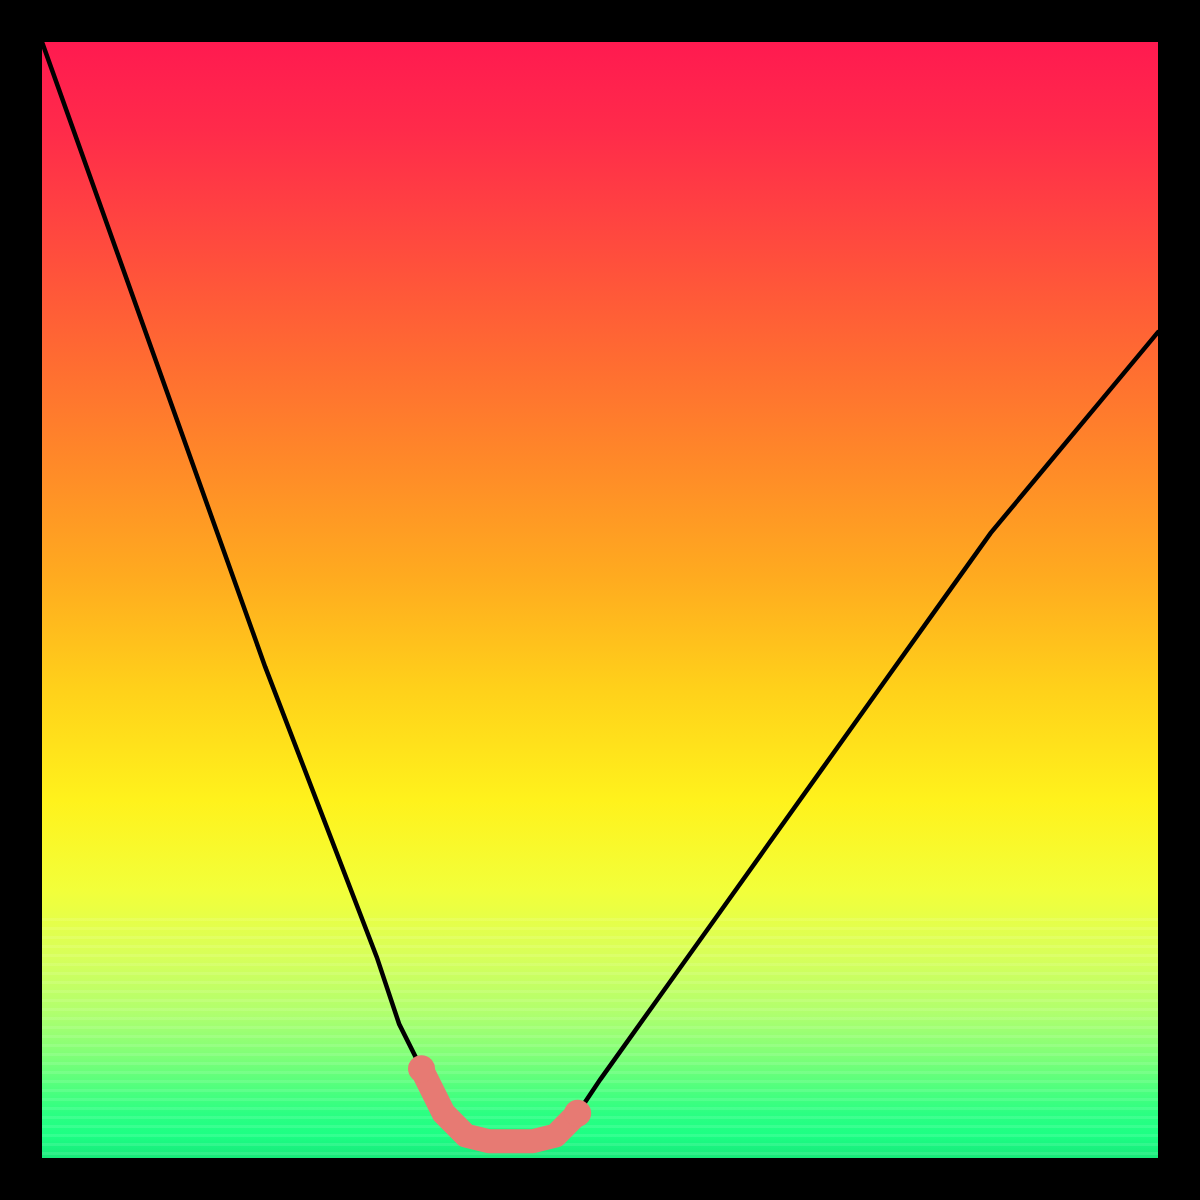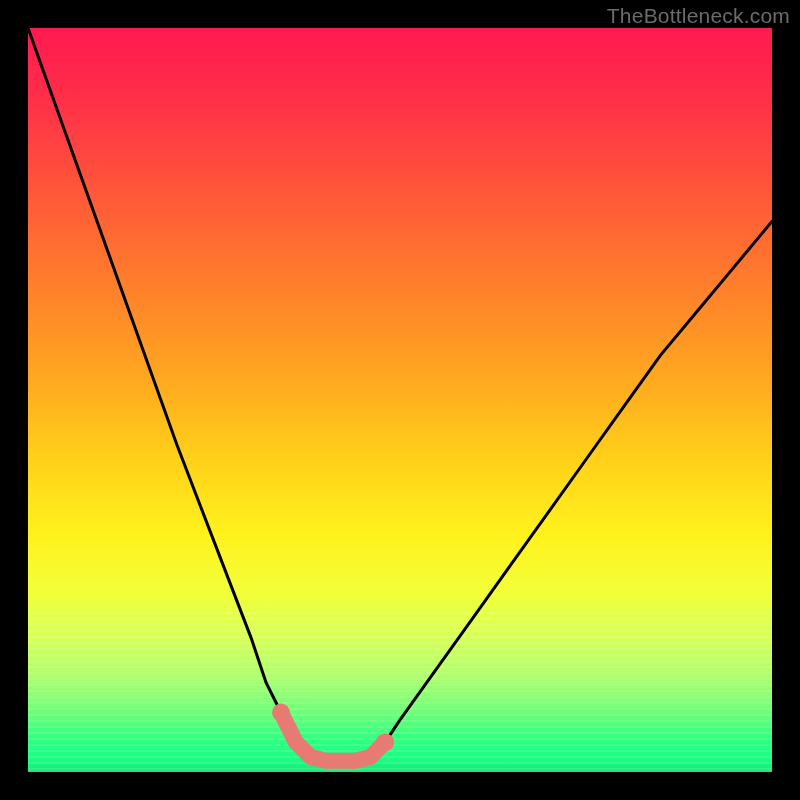--- a/index.html
+++ b/index.html
@@ -92,14 +92,13 @@
         <path id="flat-path" fill="none" stroke="#000" stroke-width="3" stroke-linecap="round" d="M282.7 729.1 L297.6 732.8 L312.5 732.8 L327.4 732.8 L342.2 729.1"></path>
         <path id="right-path" fill="none" stroke="#000" stroke-width="3" stroke-linecap="round" d="M342.2 729.1 L357.1 714.2 L372.0 691.9 L409.2 639.8 L446.4 587.8 L483.6 535.7 L520.8 483.6 L558.0 431.5 L595.2 379.4 L632.4 327.4 L669.6 282.7 L706.8 238.1 L744.0 193.4"></path>
       </g>
       <g>
         <path id="highlight-path" fill="none" stroke="#e77a73" stroke-width="16" stroke-linecap="round" stroke-linejoin="round" d="M253.0 684.5 L267.8 714.2 L282.7 729.1 L297.6 732.8 L312.5 732.8 L327.4 732.8 L342.2 729.1 L357.1 714.2"></path>
         <circle id="hl-dot-a" r="9" fill="#e77a73" cx="253.0" cy="684.5"></circle>
         <circle id="hl-dot-b" r="9" fill="#e77a73" cx="357.1" cy="714.2"></circle>
       </g>
     </svg>
   </div>
-  <div class="watermark">TheBottleneck.com</div>
 </div>
 
 </body></html>

